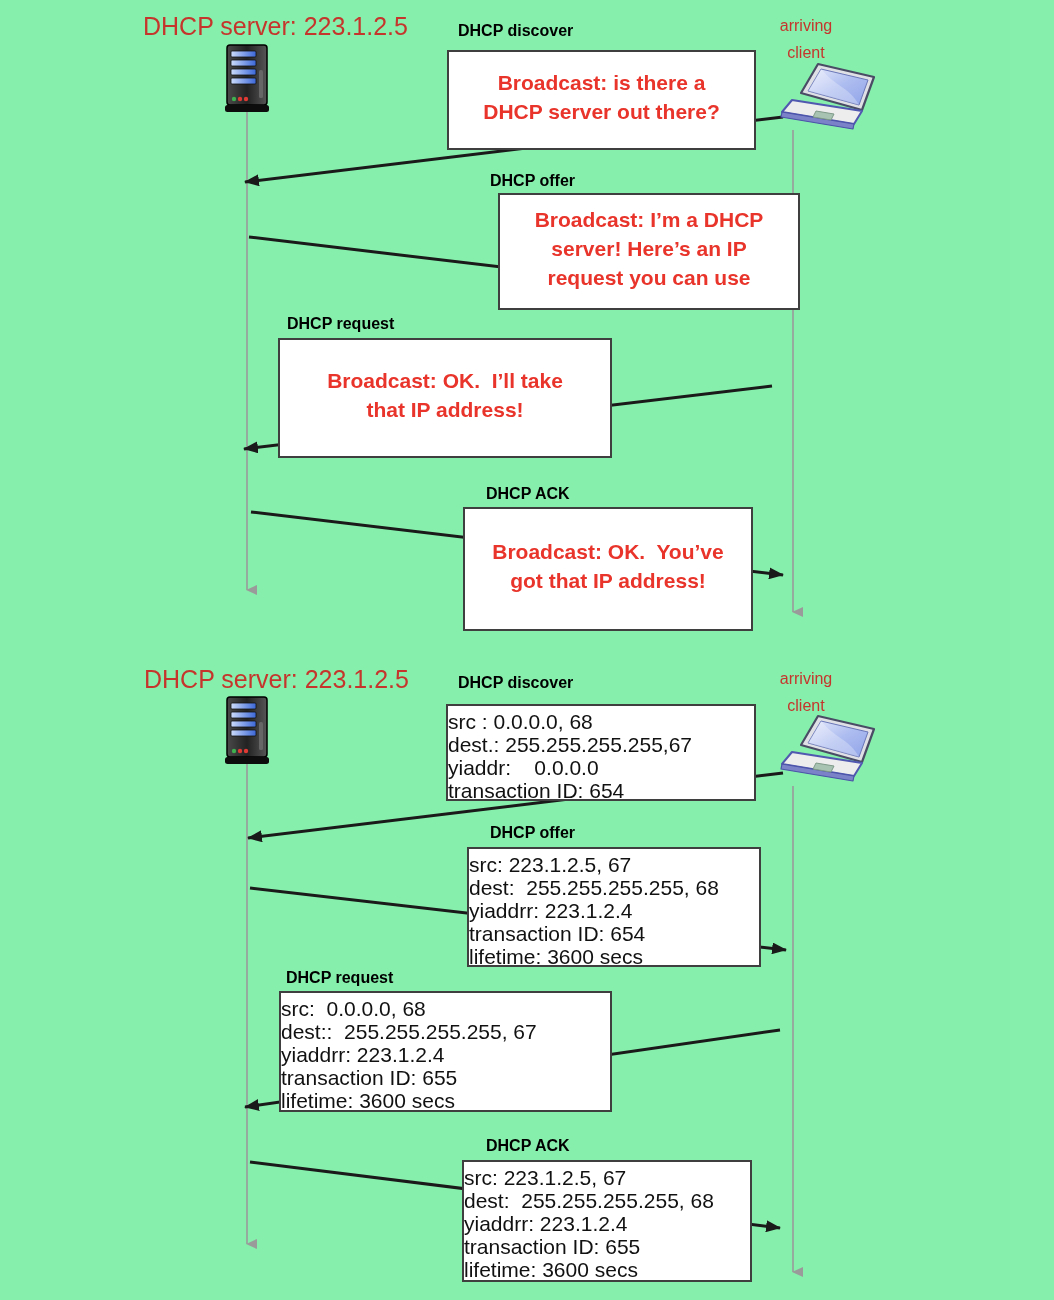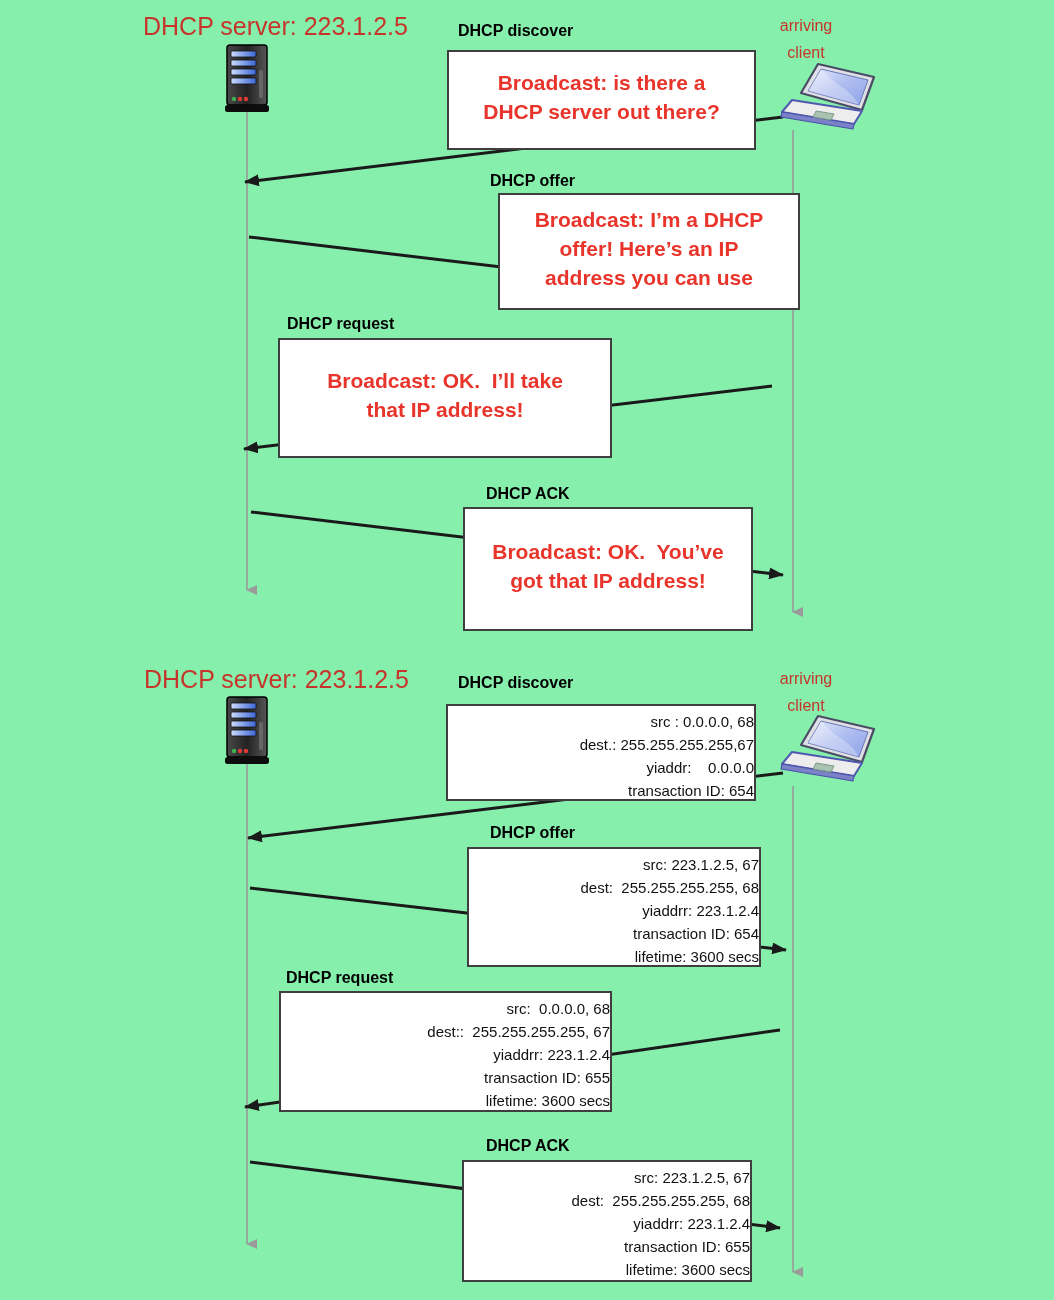--- a/index.html
+++ b/index.html
@@ -25,22 +25,22 @@
   .msg-box{
     position:absolute;z-index:2;background:#ffffff;border:2px solid #3f3f3f;
     box-sizing:border-box;display:flex;flex-direction:column;
   }
   .red-box{
     justify-content:center;align-items:center;
     color:#e8342a;font-size:21px;font-weight:bold;line-height:29px;
     text-align:center;padding-bottom:6px;
   }
   .detail-box{
-    color:#111;font-size:15px;font-weight:400;line-height:23px;
-    text-align:right;padding-top:4px;
+    color:#111;font-size:21px;font-weight:400;line-height:23px;
+    text-align:left;padding-top:4px;
   }
   .bline{white-space:pre;}
 </style>
 </head>
 <body>
 
 <div class="canvas">
 
   <svg class="lines" width="1054" height="1300" viewBox="0 0 1054 1300">
     <defs>
@@ -121,22 +121,22 @@
   <div class="msg-label" style="left:287px;top:315px;">DHCP request</div>
   <div class="msg-label" style="left:486px;top:485px;">DHCP ACK</div>
 
   <div class="msg-box red-box" style="left:447px;top:50px;width:309px;height:100px;">
     <div class="bline">Broadcast: is there a</div>
     <div class="bline">DHCP server out there?</div>
   </div>
 
   <div class="msg-box red-box" style="left:462px;top:193px;width:302px;height:117px;margin-left:36px;">
     <div class="bline">Broadcast: I’m a DHCP</div>
-    <div class="bline">offer! Here’s an IP</div>
-    <div class="bline">address you can use</div>
+    <div class="bline">server! Here’s an IP</div>
+    <div class="bline">request you can use</div>
   </div>
 
   <div class="msg-box red-box" style="left:278px;top:338px;width:334px;height:120px;">
     <div class="bline">Broadcast: OK.  I’ll take</div>
     <div class="bline">that IP address!</div>
   </div>
 
   <div class="msg-box red-box" style="left:463px;top:507px;width:290px;height:124px;">
     <div class="bline">Broadcast: OK.  You’ve</div>
     <div class="bline">got that IP address!</div>

